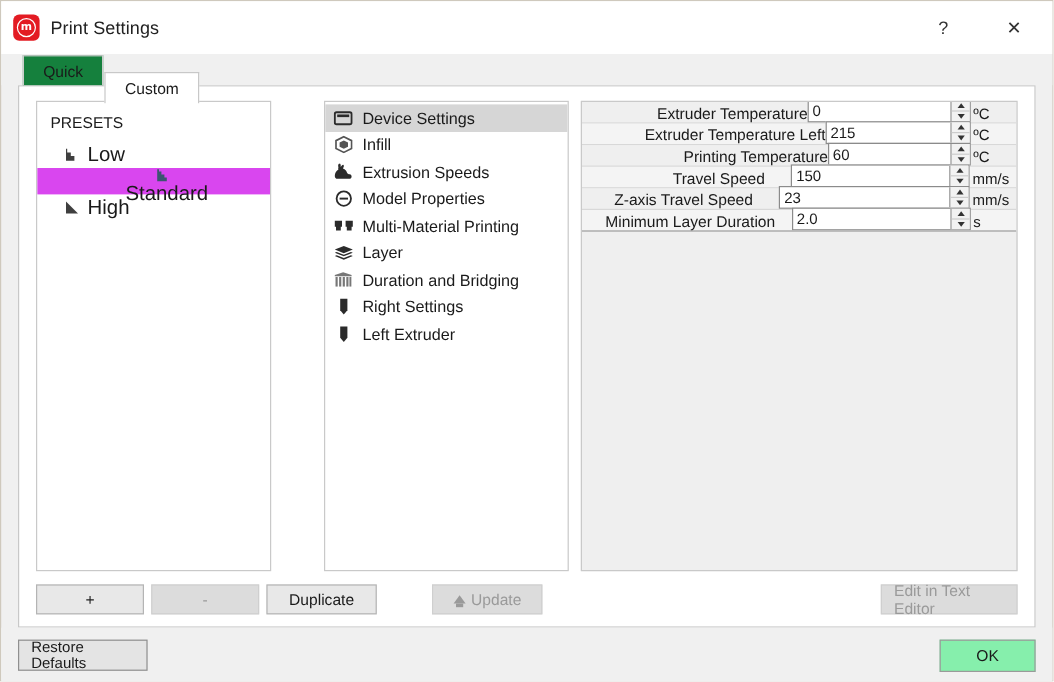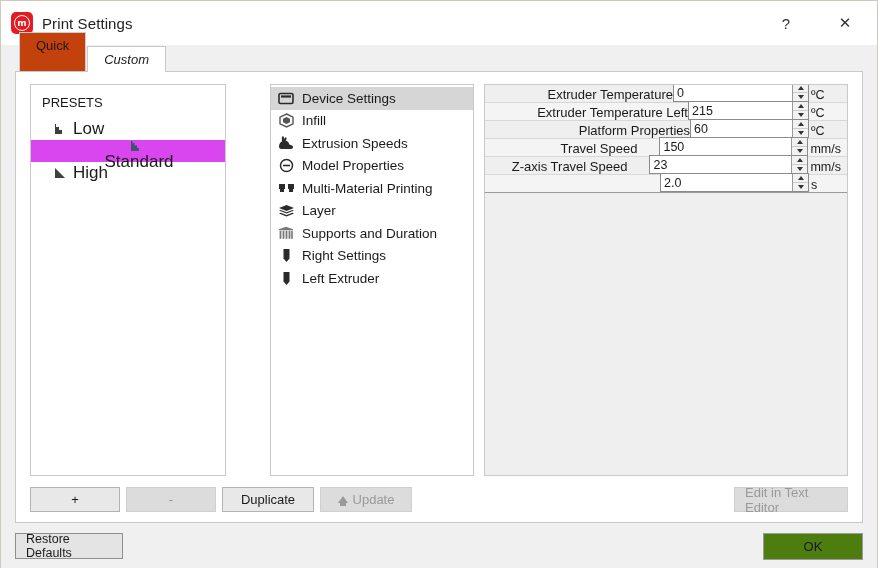--- a/index.html
+++ b/index.html
@@ -99,40 +99,39 @@
     min-height: 26px;
     background: #f0f0f0;
     display: flex;
     align-items: flex-end;
     padding-left: 18px;
     box-sizing: border-box;
     position: relative;
     z-index: 2;
   }
   .tab {
-    height: 39px;
+    height: 25px;
     line-height: 25px;
     padding: 0 16px;
     font-size: 13px;
     color: #1a1a1a;
     box-sizing: border-box;
-    background: #c2410c;
+    background: #15803d;
     border: 1px solid #cdcdcd;
     border-bottom: none;
     margin-right: 1px;
     cursor: default;
   }
   .tab.active {
     background: #ffffff;
     border-color: #c8c8c8;
     position: relative;
-    top: 1px;
+    top: 15px;
     height: 26px;
     line-height: 26px;
-    font-style: italic;
   }
 
   
   .dialog-body {
     flex: 1;
     background: #ffffff;
     border: 1px solid #c8c8c8;
     margin: 0 14px;
     box-sizing: border-box;
     position: relative;
@@ -307,21 +306,21 @@
     padding: 0 10px;
   }
   .btn.disabled {
     color: #9a9a9a;
     background: #dcdcdc;
     border-color: #cfcfcf;
   }
   .btn.w-plus   { width: 90px; }
   .btn.w-minus  { width: 90px; }
   .btn.w-dup    { width: 92px; }
-  .btn.w-update { width: 92px; gap: 5px; }
+  .btn.w-update { width: 92px; gap: 5px; margin-left: 40px; }
   .btn .up-arrow {
     width: 0; height: 0;
     border-left: 5px solid transparent;
     border-right: 5px solid transparent;
     border-bottom: 7px solid #9a9a9a;
     display: inline-block;
     position: relative;
   }
   .btn .up-arrow::after {
     content: "";
@@ -351,25 +350,25 @@
   }
   .btn.restore {
     height: 26px;
     width: 108px;
     font-size: 12.5px;
     border: 1px solid #8f8f8f;
     background: #e4e4e4;
   }
   .btn.ok {
     height: 27px;
-    width: 100px;
+    width: 80px;
     position: absolute;
     right: 14px;
     border: 1px solid #9a9a9a;
-    background: #4d7c0f;
+    background: #86efac;
   }
 </style>
 </head>
 <body>
 
 <div class="window">
 
   <div class="titlebar">
     <div class="app-logo">
       <div class="ring">
@@ -482,21 +481,21 @@
           <span class="cat-icon">
             <svg width="16" height="14" viewBox="0 0 16 14">
               <path d="M1 3.2 8 .8l7 2.4v1.1H1z" fill="#777"></path>
               <rect x="1.6" y="4.8" width="1.8" height="8" fill="#777"></rect>
               <rect x="4.6" y="4.8" width="1.8" height="8" fill="#777"></rect>
               <rect x="7.6" y="4.8" width="1.8" height="8" fill="#777"></rect>
               <rect x="10.6" y="4.8" width="1.8" height="8" fill="#777"></rect>
               <rect x="13.2" y="4.8" width="1.6" height="8" fill="#777"></rect>
             </svg>
           </span>
-          <span>Supports and Duration</span>
+          <span>Duration and Bridging</span>
         </div>
 
         <div class="cat-item">
           <span class="cat-icon">
             <svg width="9" height="15" viewBox="0 0 9 15">
               <path d="M1.5 1h6v9.5L4.5 14 1.5 10.5z" fill="#2b2b2b"></path>
             </svg>
           </span>
           <span>Right Settings</span>
         </div>
@@ -539,21 +538,21 @@
                 </div>
               <div>
                   <i class="tri-down"></i>
                 </div>
             </span>
           </span>
           <span class="unit">ºC</span>
         </div>
 
         <div class="setting-row">
-          <span class="setting-label">Platform Properties</span>
+          <span class="setting-label">Printing Temperature</span>
           <span class="spin-wrap">
             <input class="spin-input" style="width: 101px;" value="60">
             <span class="spin-btns">
               <div>
                   <i class="tri-up"></i>
                 </div>
               <div>
                   <i class="tri-down"></i>
                 </div>
             </span>
@@ -587,20 +586,21 @@
                 </div>
               <div>
                   <i class="tri-down"></i>
                 </div>
             </span>
           </span>
           <span class="unit">mm/s</span>
         </div>
 
         <div class="setting-row alt">
+          <span class="setting-label">Minimum Layer Duration</span>
           <span class="spin-wrap" style="margin-left:14px">
             <input class="spin-input" style="width: 131px;" value="2.0">
             <span class="spin-btns">
               <div>
                   <i class="tri-up"></i>
                 </div>
               <div>
                   <i class="tri-down"></i>
                 </div>
             </span>

